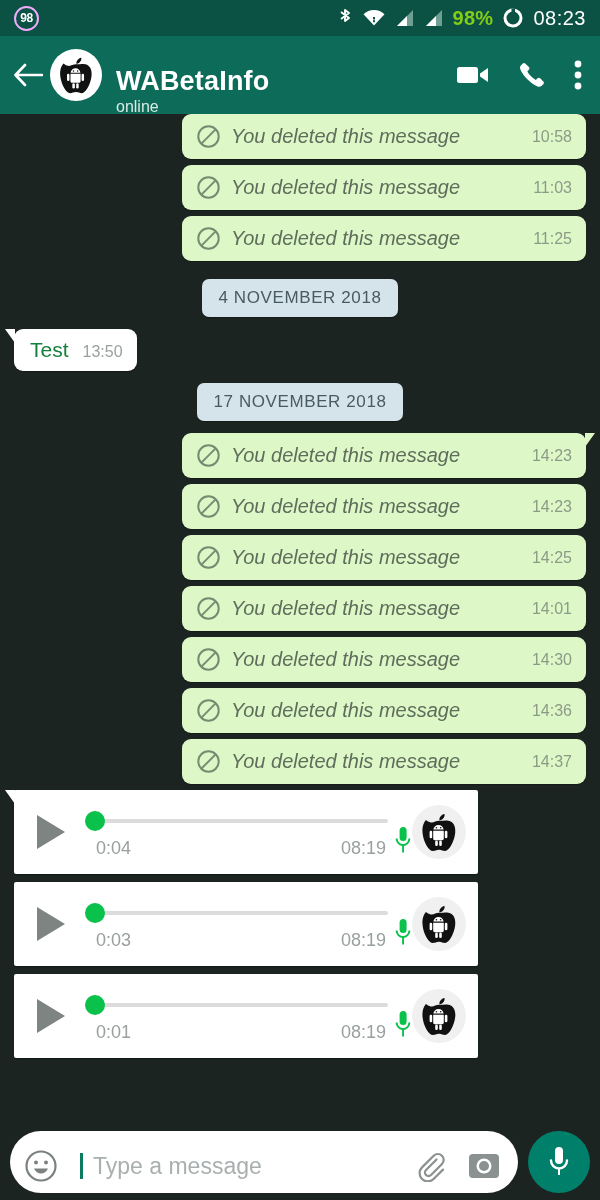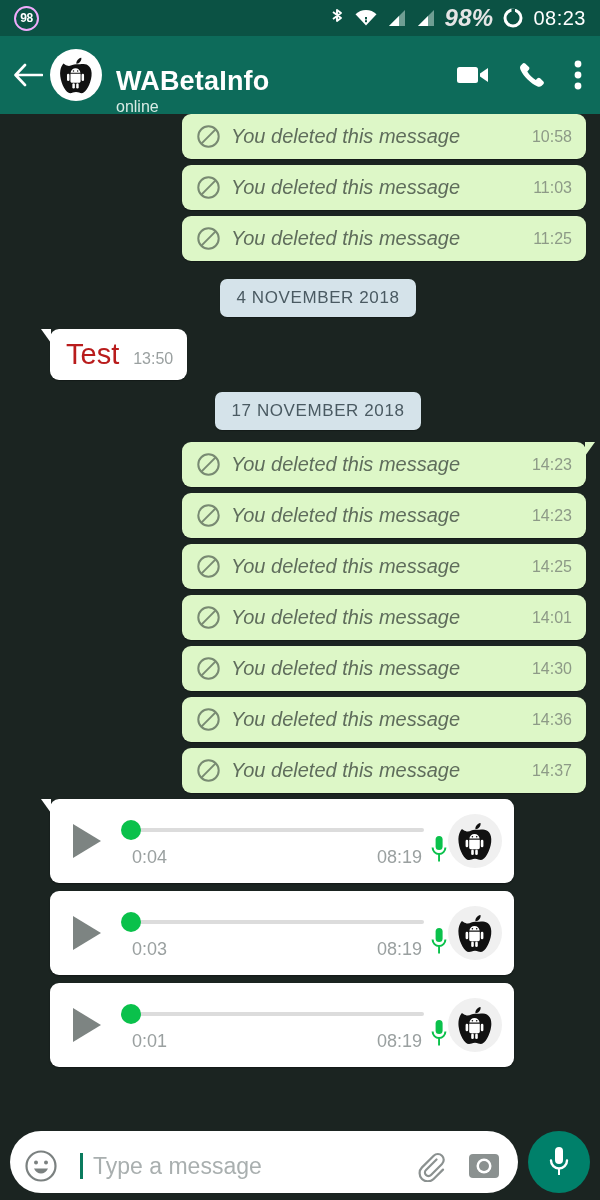--- a/index.html
+++ b/index.html
@@ -39,21 +39,21 @@
     gap: 9px;
   }
   .badge-98 {
     width: 25px; height: 25px;
     border: 2px solid #f0abfc;
     border-radius: 50%;
     display: flex; align-items: center; justify-content: center;
     font-size: 12px; font-weight: bold; color: #ffffff;
     letter-spacing: -0.5px;
   }
-  .status-text { font-size: 24px; font-weight: bold; color: #e5e5e5; letter-spacing: 0.3px; font-style: italic; }
+  .status-text { font-size: 20px; font-weight: bold; color: #84cc16; letter-spacing: 0.3px; }
   .status-time { font-size: 20px; font-weight: normal; color: #fff; letter-spacing: 0.5px; }
   .sb-icon { display: flex; align-items: center; }
 
   
   .header {
     height: 78px;
     background: #0d6b5a;
     display: flex;
     align-items: center;
     padding: 0 14px 0 10px;
@@ -72,21 +72,20 @@
   .chat-status { color: #d8ebe5; font-size: 16px; line-height: 1.35; margin-top: 1px; }
   .header-actions { margin-left: auto; display: flex; align-items: center; gap: 28px; padding-right: 4px; }
   .hdr-btn { cursor: pointer; display: flex; align-items: center; justify-content: center; }
 
   
   .chat {
     flex: 1 1 auto;
     position: relative;
     overflow: hidden;
     padding: 0;
-    margin-left: 36px;
   }
 
   .row { display: flex; padding: 0 14px; }
   .row.out { justify-content: flex-end; }
   .row.in  { justify-content: flex-start; }
 
   
   .divider-row { display: flex; justify-content: center; padding: 12px 0; }
   .divider {
     background: #d5e3ea;
@@ -144,28 +143,28 @@
     align-items: baseline;
   }
   .in-bubble::before {
     content: "";
     position: absolute;
     top: 0; left: -9px;
     width: 0; height: 0;
     border-right: 10px solid #ffffff;
     border-bottom: 14px solid transparent;
   }
-  .in-text { font-size: 29px; color: #b91c1c; }
+  .in-text { font-size: 21px; color: #15803d; }
   .in-time { font-size: 16px; color: #9aa0a0; margin-left: 14px; }
 
   
   .voice-bubble {
     position: relative;
     background: #ffffff;
-    border-radius: 9px;
+    border-radius: 2px;
     box-shadow: 0 1px 2px rgba(0,0,0,0.35);
     width: 464px;
     height: 84px;
     padding: 0 10px 0 14px;
     display: flex;
     align-items: center;
     margin-bottom: 8px;
   }
   .voice-bubble.tail::before {
     content: "";

